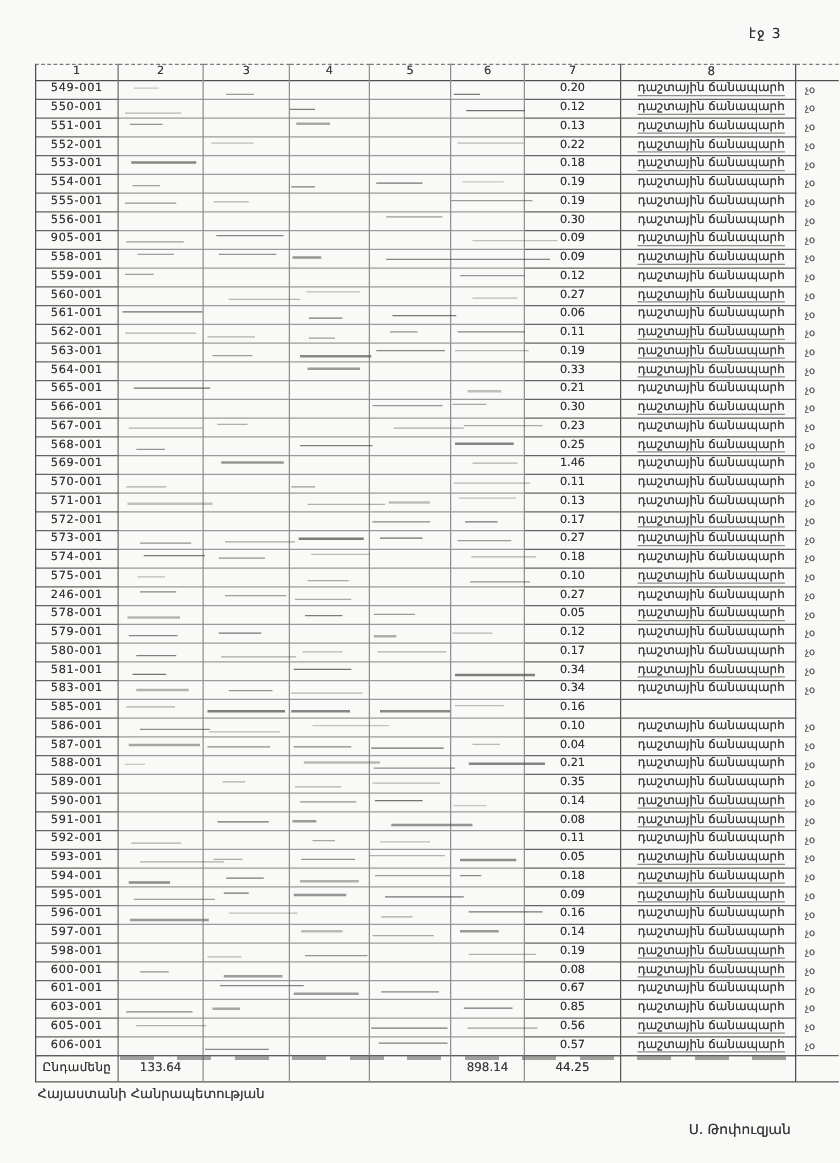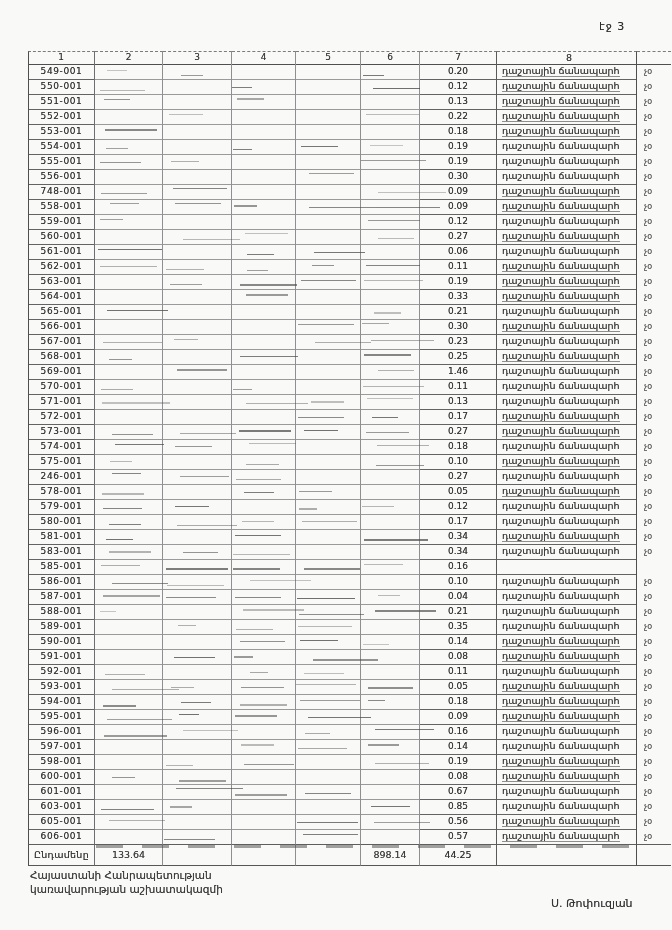--- a/index.html
+++ b/index.html
@@ -14,21 +14,21 @@
   .tbl{position:absolute;left:28px;top:51px;}
   .row{display:grid;grid-template-columns:67px 68px 69px 64px 65px 59px 77px 140px 34px;height:15px;}
   .cell{
     position:relative;font-size:9px;line-height:14.5px;
     border-right:1px solid #6e6e6e;border-bottom:1px solid #636363;
     white-space:nowrap;overflow:visible;
   }
   .cell.c1{border-left:1px solid #4f4f4f;text-align:center;letter-spacing:.6px;color:#343434;}
   .cell.c2,.cell.c3,.cell.c4,.cell.c5,.cell.c6{border-right-color:#8f8f8f;border-bottom-color:#9a9a9a;}
   .cell.c7{text-align:center;border-right-color:#5a5a5a;color:#333;}
-  .cell.c8{padding-left:5px;font-size:9.5px;border-right-color:#4f4f4f;color:#383838;}
+  .cell.c8{padding-left:5px;font-size:9.5px;border-right-color:#4f4f4f;color:#383838;text-align:center;}
   .cell.cf{border:none;font-size:8px;color:#6a6a6a;padding-left:7px;line-height:15px;}
   .hdr .cell{border-top:1px dashed #7b7b7b;border-bottom:1px solid #4f4f4f;text-align:center;height:12px;line-height:11px;color:#3a3a3a;}
   .hdr{height:13px;grid-template-rows:13px;}
   .totalrow .cell{height:20px;line-height:19px;font-size:9.5px;border-bottom:1px solid #575757;border-top:1px solid #5e5e5e;}
   .totalrow{height:20px;}
   .totalrow .c1{text-align:center;letter-spacing:.3px;}
   .totalrow .c2,.totalrow .c6,.totalrow .c7{text-align:center;}
   .u{border-bottom:1px solid rgba(55,55,55,.55);padding-bottom:0px;}
   .noise{position:absolute;background:#4c4c4c;pointer-events:none;}
   .artifact-line{
@@ -176,21 +176,21 @@
         <div class="cell c4"></div>
         <div class="cell c5">
           <div class="noise" style="width: 45.3298px; left: 20.5631%; top: 4.34785px; height: 1px; opacity: 0.53;"></div>
         </div>
         <div class="cell c6"></div>
         <div class="cell c7">0.30</div>
         <div class="cell c8"><span>դաշտային ճանապարհ</span></div>
         <div class="cell cf">չօ</div>
       </div>
       <div class="row">
-        <div class="cell c1">748-001</div>
+        <div class="cell c1">905-001</div>
         <div class="cell c2">
           <div class="noise" style="width: 45.9352px; left: 9.09703%; top: 8.51556px; height: 1px; opacity: 0.53;"></div>
         </div>
         <div class="cell c3">
           <div class="noise" style="width: 53.498px; left: 15.1822%; top: 4.23988px; height: 1px; opacity: 0.67;"></div>
         </div>
         <div class="cell c4"></div>
         <div class="cell c5"></div>
         <div class="cell c6">
           <div class="noise" style="width: 67.8177px; left: 29.4841%; top: 8.34704px; height: 1px; opacity: 0.33;"></div>
@@ -969,15 +969,14 @@
     <div class="cell c7">44.25</div>
     <div class="cell c8"></div>
     <div class="cell cf"></div>
   </div>
 </div>
 
 <div class="artifact-line"></div>
 
 <div class="footer">
   <div>Հայաստանի Հանրապետության</div>
-  <div>կառավարության աշխատակազմի</div>
 </div>
 <div class="signature">Ս. Թոփուզյան</div>
 
 </body></html>

